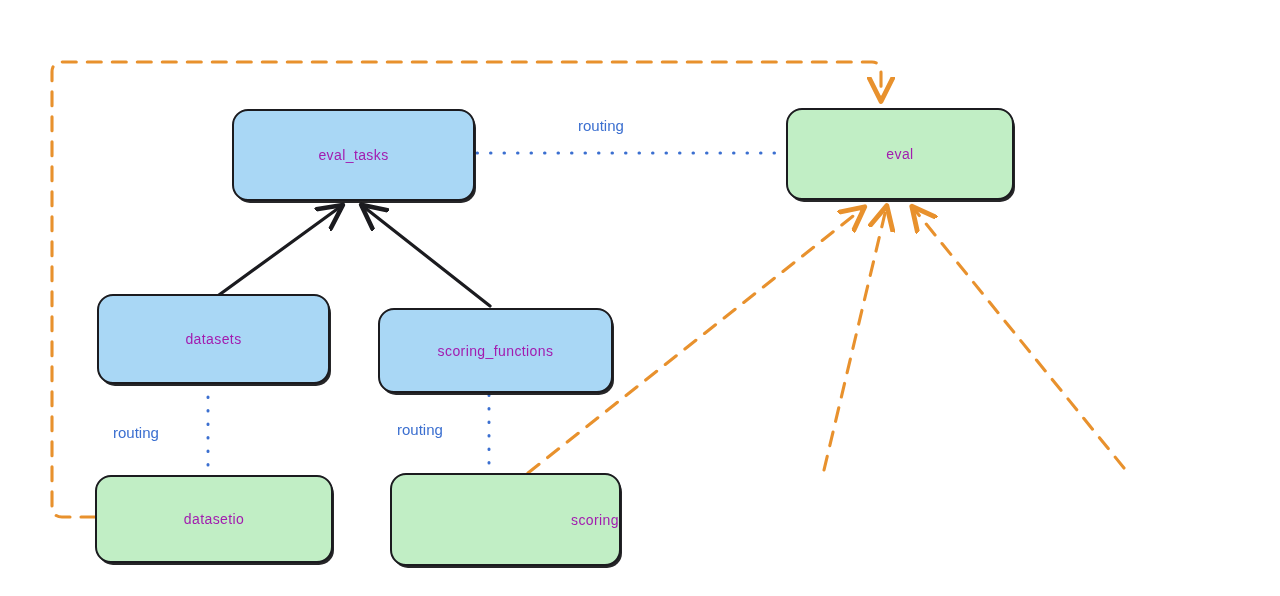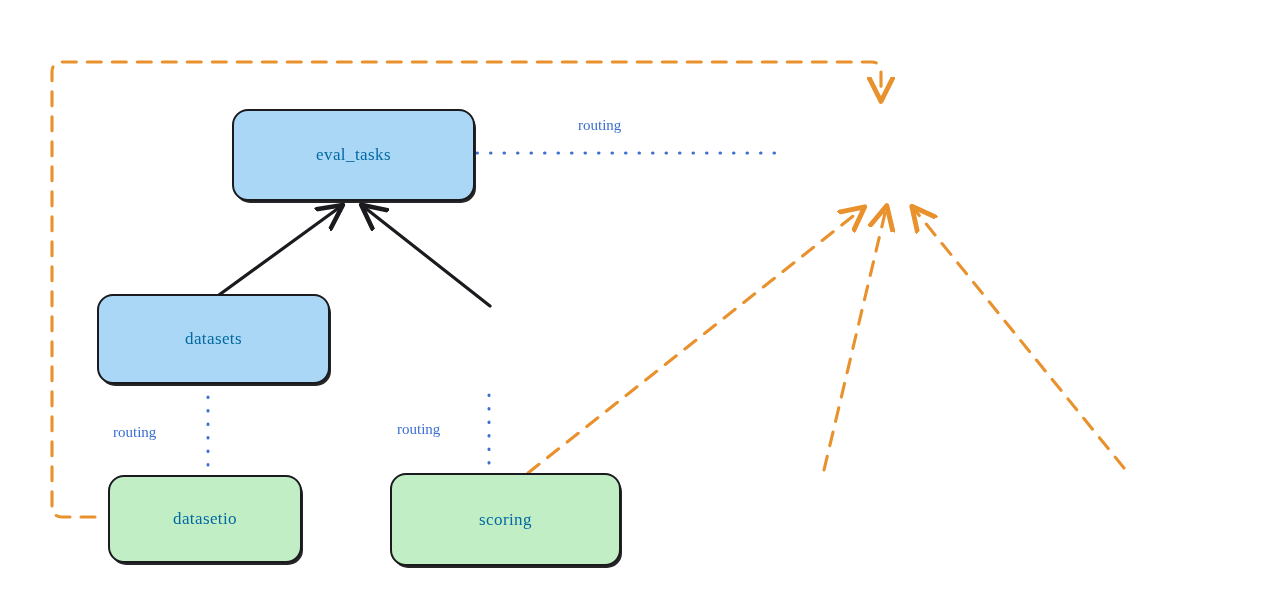--- a/index.html
+++ b/index.html
@@ -31,33 +31,33 @@
     position: absolute;
     box-sizing: border-box;
     border: 2.5px solid #1b1b1f;
     border-radius: 16px;
     display: flex;
     align-items: center;
     justify-content: center;
     box-shadow: 2px 3px 0 -1px rgba(20,20,22,0.92);
   }
   .node .node-label {
-    font-family: Liberation Serif, serif;
-    font-size: 17px;
+    font-family: Liberation Sans, sans-serif;
+    font-size: 14px;
     letter-spacing: 0.4px;
-    color: #0369a1;
+    color: #a21caf;
     white-space: nowrap;
     user-select: none;
   }
   .node.blue  { background: #a9d7f5; }
   .node.green { background: #c1eec5; }
 
   .edge-label {
     position: absolute;
-    font-family: Liberation Serif, serif;
+    font-family: Liberation Sans, sans-serif;
     font-size: 15px;
     color: #3b6fd0;
     white-space: nowrap;
     user-select: none;
   }
 </style>
 </head>
 <body>
 
 <div id="canvas">
@@ -89,31 +89,37 @@
 
     <path d="M 208 303 L 340 207" fill="none" stroke="#1b1b1f" stroke-width="3.2" stroke-linecap="round" marker-end="url(#arrow-black)"></path>
 
     <path d="M 490 306 L 364 207" fill="none" stroke="#1b1b1f" stroke-width="3.2" stroke-linecap="round" marker-end="url(#arrow-black)"></path>
   </svg>
 
   <div class="node blue" style="left:232px; top:109px; width:243px; height:92px;">
     <span class="node-label">eval_tasks</span>
   </div>
 
+  <div class="node green" style="left:786px; top:108px; width:228px; height:92px;">
+    <span class="node-label">eval</span>
+  </div>
 
   <div class="node blue" style="left:97px; top:294px; width:233px; height:90px;">
     <span class="node-label">datasets</span>
   </div>
 
+  <div class="node blue" style="left:378px; top:308px; width:235px; height:85px;">
+    <span class="node-label">scoring_functions</span>
+  </div>
 
-  <div class="node green" style="left:95px; top:475px; width:194px; height:88px;margin-left:13px;">
+  <div class="node green" style="left:95px; top:475px; width:238px; height:88px;">
     <span class="node-label">datasetio</span>
   </div>
 
-  <div class="node green" style="left:390px; top:473px; width:231px; height:93px;">
+  <div class="node green" style="left:390px; top:473px; width:231px; height:93px;justify-content:flex-end;">
     <span class="node-label">scoring</span>
   </div>
 
 
 
   <div class="edge-label" style="left:578px; top:117px;">routing</div>
 
   <div class="edge-label" style="left:113px; top:424px;">routing</div>
 
   <div class="edge-label" style="left:397px; top:421px;">routing</div>

